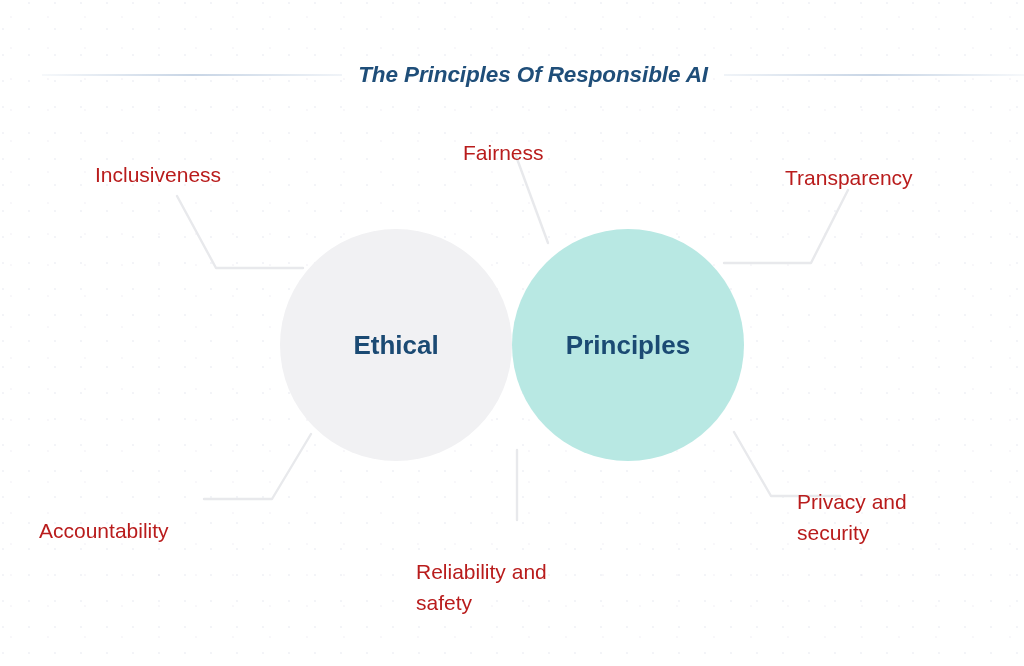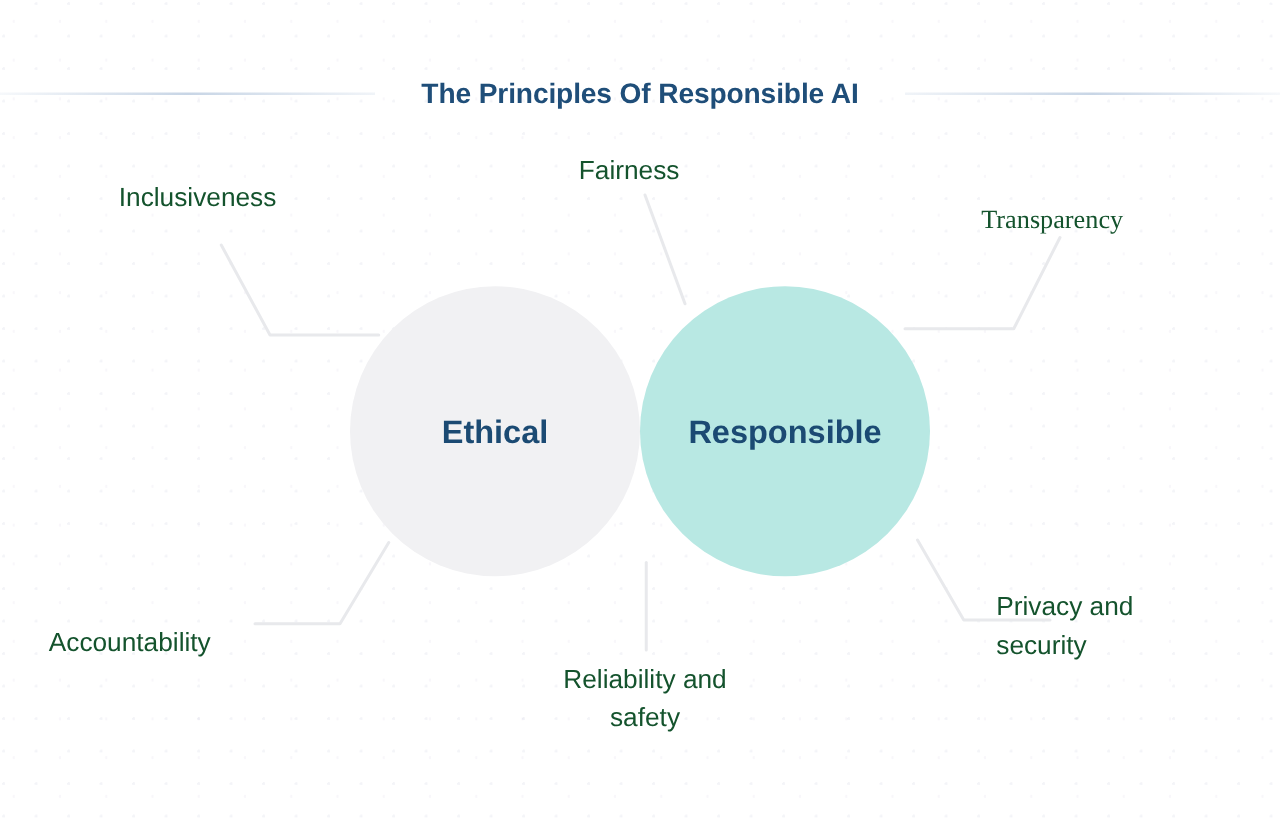--- a/index.html
+++ b/index.html
@@ -35,22 +35,23 @@
   }
 
   
   .header {
     position: absolute;
     top: 62px;
     left: 0;
     width: 1024px;
     display: flex;
     align-items: center;
-    justify-content: space-between;
+    justify-content: flex-end;
     gap: 16px;
+    font-style: italic;
   }
   .rule {
     height: 2px;
     background: linear-gradient(to right, rgba(197,211,228,0.15), rgba(197,211,228,0.95), rgba(197,211,228,0.25));
     flex: 0 0 auto;
     width: 300px;
   }
   .rule.right {
     background: linear-gradient(to left, rgba(197,211,228,0.15), rgba(197,211,228,0.95), rgba(197,211,228,0.25));
   }
@@ -107,31 +108,32 @@
   
   .connectors {
     position: absolute;
     inset: 0;
     pointer-events: none;
   }
 
   
   .node-label {
     position: absolute;
-    color: #14532d;
+    color: #b91c1c;
     font-size: 21px;
     line-height: 31px;
     white-space: pre-line;
+    margin-top: 16px;
   }
 
   .lbl-inclusiveness  { left: 95px;  top: 143px; }
   .lbl-fairness       { left: 463px; top: 121px; }
-  .lbl-transparency   { left: 785px; top: 160px; font-family: Liberation Serif, serif; }
+  .lbl-transparency   { left: 785px; top: 146px; }
   .lbl-accountability { left: 39px;  top: 499px; }
-  .lbl-reliability    { left: 416px; top: 528px; width: 200px; text-align: center; }
+  .lbl-reliability    { left: 416px; top: 540px; width: 200px; text-align: left; }
   .lbl-privacy        { left: 797px; top: 470px; width: 180px; text-align: left; }
 </style>
 </head>
 <body>
 
 <div id="infographic">
 
   <div class="texture"></div>
 
   <div class="header">
@@ -156,21 +158,21 @@
       <path d="M 734 432 L 771 496 L 840 496"></path>
     </g>
   </svg>
 
   <div class="venn">
     <div class="circle circle-left"></div>
     <div class="circle circle-right"></div>
     <div class="lens"></div>
 
     <div class="venn-label left">Ethical</div>
-    <div class="venn-label right">Responsible</div>
+    <div class="venn-label right">Principles</div>
   </div>
 
   <div class="node-label lbl-inclusiveness">Inclusiveness</div>
 
   <div class="node-label lbl-fairness">Fairness</div>
 
   <div class="node-label lbl-transparency">Transparency</div>
 
   <div class="node-label lbl-accountability">Accountability</div>
 

